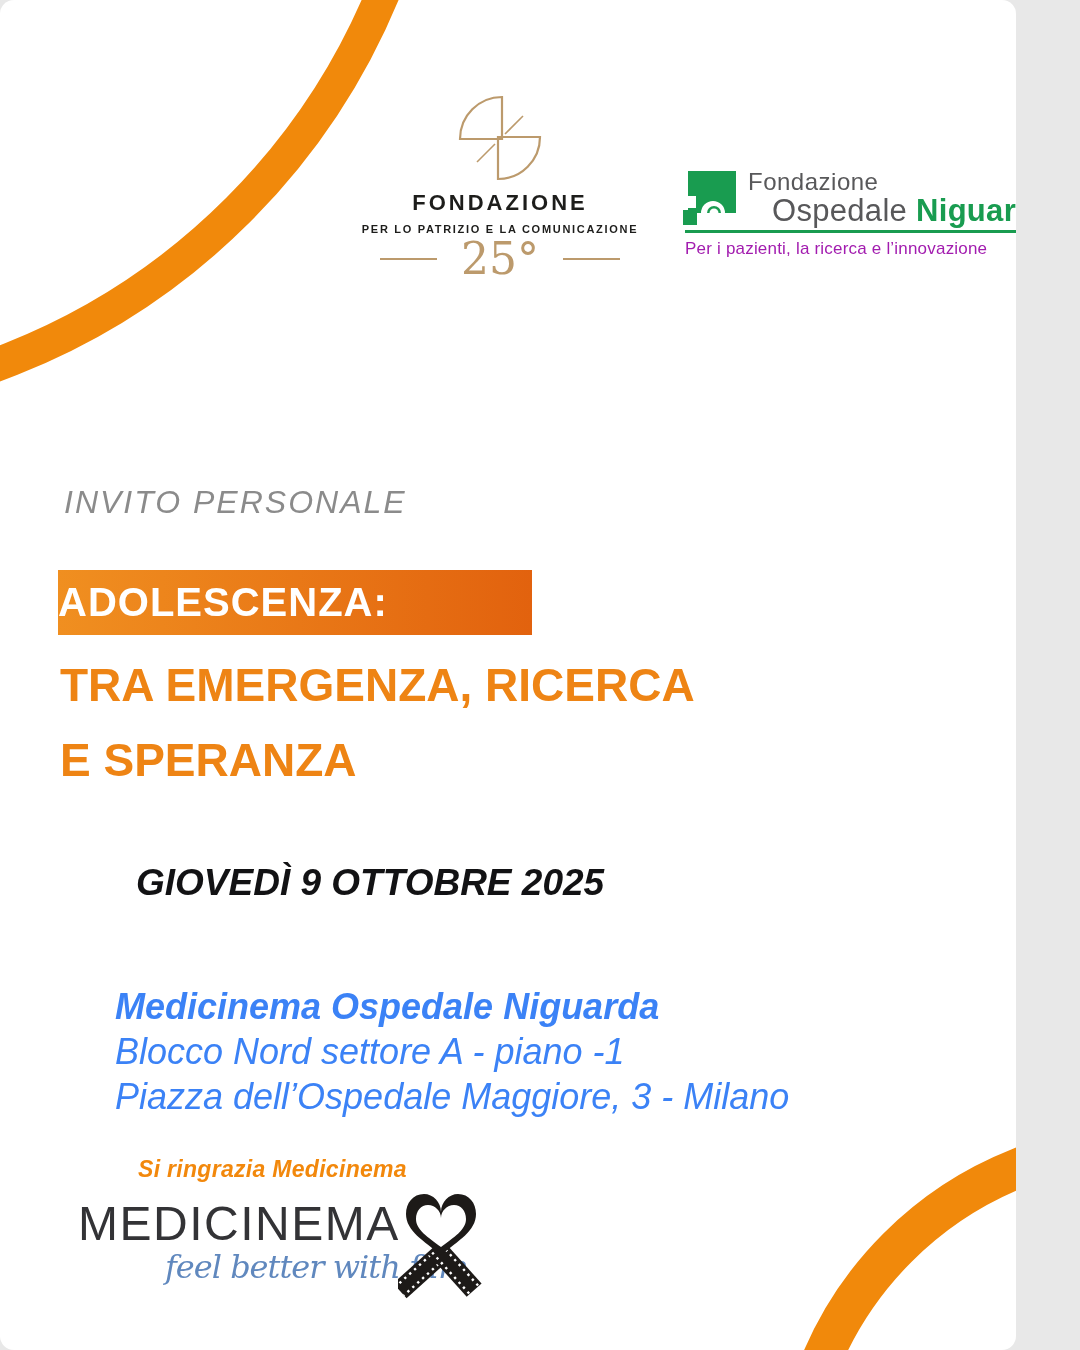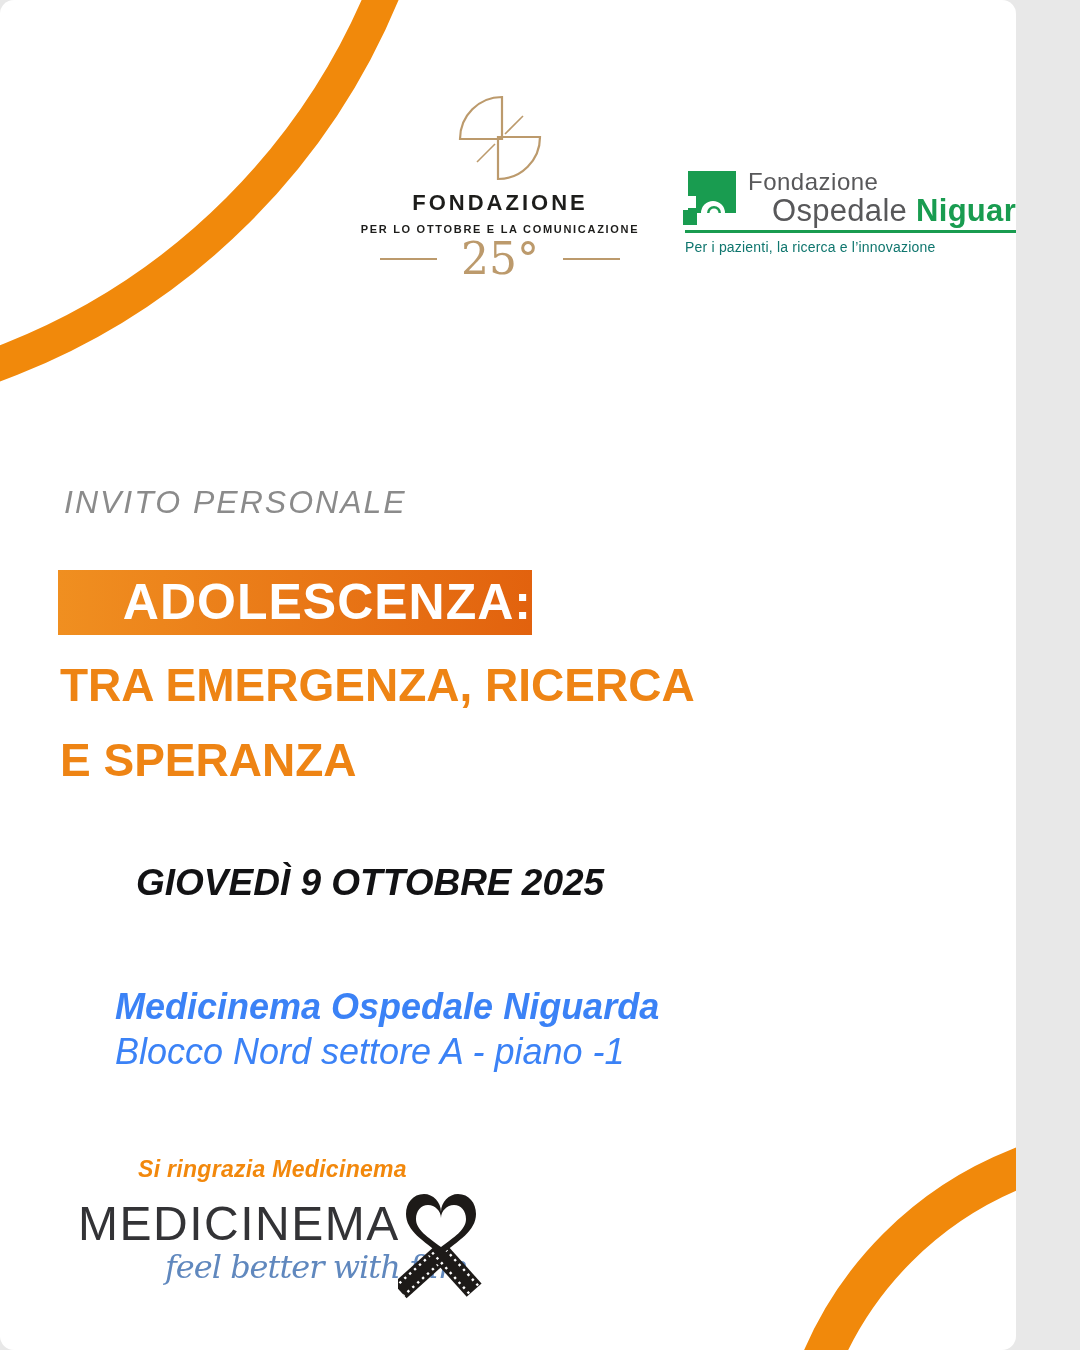--- a/index.html
+++ b/index.html
@@ -26,28 +26,28 @@
   .anni{display:flex;align-items:center;gap:24px;width:240px;margin:2px auto 0;}
   .anni .rule{flex:1;height:2px;background:#bc9a6c;}
   .anni .num{font-family:"DejaVu Serif", serif;font-size:44px;color:#bc9a6c;line-height:1;}
 
   
   .nig-fond{left:748px;top:168px;font-size:24px;color:#58585a;letter-spacing:0.5px;}
   .nig-osp{left:748px;top:193px;font-size:31px;letter-spacing:0.3px;white-space:nowrap;margin-left:24px;}
   .nig-osp .gray{color:#58585a;font-weight:500;}
   .nig-osp .green{color:#199c50;font-weight:600;}
   .nig-rule{left:685px;top:230px;width:352px;height:3px;background:#199c50;}
-  .nig-tag{left:685px;top:239px;font-size:14px;color:#0f766e;letter-spacing:0.2px;white-space:nowrap;}
+  .nig-tag{left:685px;top:239px;font-size:17px;color:#a21caf;letter-spacing:0.2px;white-space:nowrap;}
 
   
   .kicker{left:64px;top:484px;font-size:32px;font-style:italic;color:#8b8b8b;letter-spacing:2px;}
   .title-band{
     left:58px;top:570px;width:474px;height:65px;line-height:65px;
     background:linear-gradient(90deg,#f08f20 0%,#e2620e 100%);
-    color:#ffffff;font-size:50px;font-weight:700;letter-spacing:1px;text-align:right;
+    color:#ffffff;font-size:40px;font-weight:700;letter-spacing:1px;text-align:left;
   }
   .headline{left:60px;top:648px;font-size:46px;font-weight:700;color:#ee8414;line-height:75px;letter-spacing:0;}
 
   .when{left:115px;top:862px;}
   .when .date{font-size:37px;font-weight:700;font-style:italic;color:#121214;margin-left:21px;}
   .when .time{font-size:36px;font-style:italic;color:#121214;margin-top:10px;}
 
   .where{left:115px;top:984px;font-style:italic;font-size:36px;line-height:45px;color:#3b82f6;}
   .where .venue{font-weight:700;}
 
@@ -68,21 +68,21 @@
   </svg>
 
   <svg class="abs" style="left:455px;top:93px" width="92" height="90" viewBox="0 0 92 90" aria-hidden="true">
     <path d="M47,46 L47,4 A42,42 0 0 0 5,46 Z" fill="none" stroke="#bc9a6c" stroke-width="2.2"></path>
     <path d="M43,44 L43,86 A42,42 0 0 0 85,44 Z" fill="none" stroke="#bc9a6c" stroke-width="2.2"></path>
     <line x1="68" y1="23" x2="50" y2="41" stroke="#bc9a6c" stroke-width="1.6"></line>
     <line x1="40" y1="51" x2="22" y2="69" stroke="#bc9a6c" stroke-width="1.6"></line>
   </svg>
   <div class="abs paoletti">
     <div class="l1">FONDAZIONE</div>
-    <div class="l3">PER LO OTTOBRE E LA COMUNICAZIONE</div>
+    <div class="l3">PER LO PATRIZIO E LA COMUNICAZIONE</div>
     <div class="anni">
       <span class="rule"></span>
       <span class="num">25°</span>
       <span class="rule"></span>
     </div>
   </div>
 
   <svg class="abs" style="left:683px;top:168px" width="56" height="60" viewBox="0 0 56 60" aria-hidden="true">
     <rect x="5" y="3" width="48" height="42" fill="#199c50"></rect>
     <rect x="0" y="28" width="13" height="12" fill="#ffffff"></rect>
@@ -105,20 +105,21 @@
     <div>E SPERANZA</div>
   </div>
 
   <div class="abs when">
     <div class="date">GIOVEDÌ 9 OTTOBRE 2025</div>
   </div>
 
   <div class="abs where">
     <div class="venue">Medicinema Ospedale Niguarda</div>
     <div>Blocco Nord settore A - piano -1</div>
+    <div>Piazza dell’Ospedale Maggiore, 3 - Milano</div>
   </div>
 
   <div class="abs thanks">Si ringrazia Medicinema</div>
 
   <div class="abs wordmark">MEDICINEMA</div>
   <div class="abs mc-tagline">feel better with film</div>
 
   <svg class="abs ribbon" width="86" height="110" viewBox="0 0 86 110" aria-hidden="true">
 
     <g transform="translate(45,62) rotate(138)">

